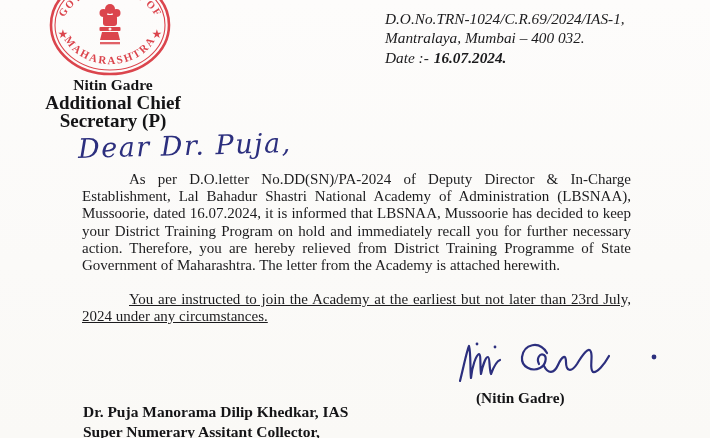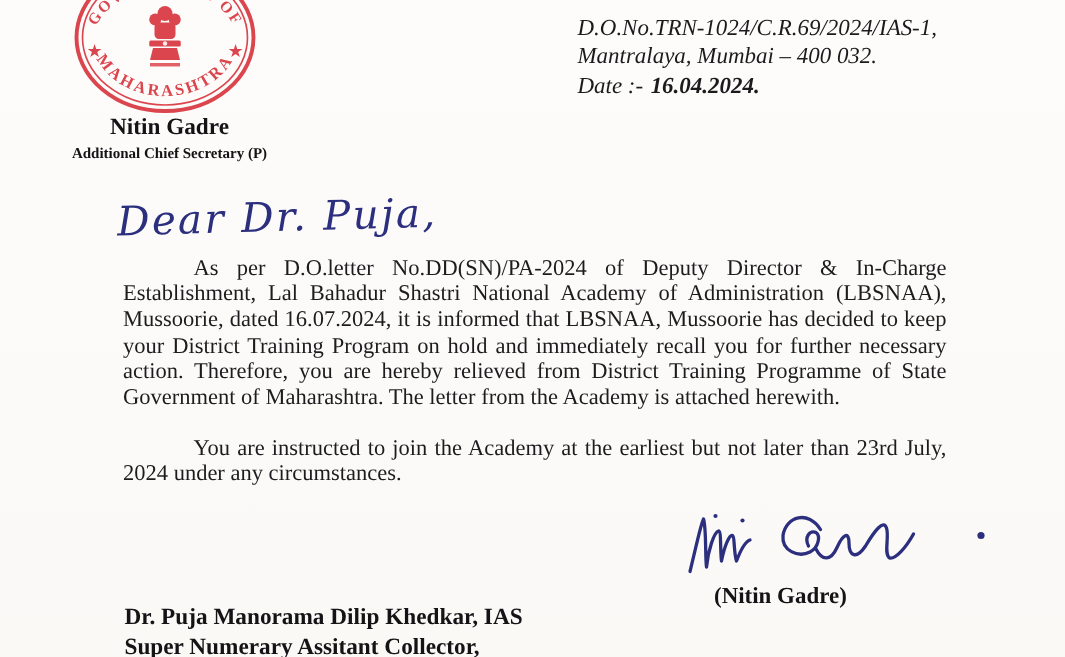--- a/index.html
+++ b/index.html
@@ -6,32 +6,32 @@
   .page {
     position:relative; width:710px; height:438px;
     background:linear-gradient(180deg,#fdfcfb 0%, #fbfaf8 60%, #faf9f6 100%);
     overflow:hidden;
     font-family:"Liberation Serif", serif;
     color:#1d1d1f;
   }
   .seal-wrap { position:absolute; left:48px; top:-26px; width:124px; height:102px; opacity:0.93; filter:blur(0.2px); }
   .sender-block { position:absolute; left:8px; top:76px; width:210px; text-align:center; font-weight:bold; color:#141416; }
   .sender-name  { font-size:15.5px; line-height:18px;text-align:center; }
-  .sender-title { font-size:10px; line-height:18px; }
+  .sender-title { font-size:19px; line-height:18px; }
   .ref-block { position:absolute; left:385px; top:9px; font-size:15.3px; line-height:19.3px; color:#1b1b1d;font-style:italic; }
   .date-value { font-weight:bold; margin-left:5px; }
   .salutation {
     position:absolute; left:78px; top:130px;
     font-family:"DejaVu Serif", serif; font-style:italic;
     font-size:27px; letter-spacing:1.5px; color:#2c2f7e;
     transform:rotate(-1.6deg);
   }
   .body-text { position:absolute; left:82px; top:171px; width:549px; font-size:15px; line-height:17.2px; text-align:justify; color:#1c1c1e; }
   .body-text p { margin:0; text-indent:47px; }
-  .body-text p + p { margin-top:17px; }
+  .body-text p + p { margin-top:17px;text-decoration:underline; }
   .signature-wrap { position:absolute; left:450px; top:335px; width:215px; height:54px; }
   .signed-name { position:absolute; left:476px; top:389px; font-weight:bold; font-size:15.3px; color:#141416; }
   .addressee { position:absolute; left:83px; top:402px; font-weight:bold; font-size:15.5px; line-height:19.5px; color:#141416; }
   .seal-text { font-family:"Liberation Serif", serif; font-weight:bold; }
 </style>
 </head>
 <body>
 
 <div class="page">
 
@@ -63,21 +63,21 @@
   </div>
 
   <div class="sender-block">
     <div class="sender-name">Nitin Gadre</div>
     <div class="sender-title">Additional Chief Secretary (P)</div>
   </div>
 
   <div class="ref-block">
     <div>D.O.No.TRN-1024/C.R.69/2024/IAS-1,</div>
     <div>Mantralaya, Mumbai – 400 032.</div>
-    <div><span>Date :-</span><span class="date-value">16.04.2024.</span></div>
+    <div><span>Date :-</span><span class="date-value">16.07.2024.</span></div>
   </div>
 
   <div class="salutation">Dear Dr. Puja,</div>
 
   <div class="body-text">
     <p>As per D.O.letter No.DD(SN)/PA-2024 of Deputy Director &amp; In-Charge Establishment, Lal Bahadur Shastri National Academy of Administration (LBSNAA), Mussoorie, dated 16.07.2024, it is informed that LBSNAA, Mussoorie has decided to keep your District Training Program on hold and immediately recall you for further necessary action. Therefore, you are hereby relieved from District Training Programme of State Government of Maharashtra. The letter from the Academy is attached herewith.</p>
     <p>You are instructed to join the Academy at the earliest but not later than 23rd July, 2024 under any circumstances.</p>
   </div>
 
   <div class="signature-wrap">

